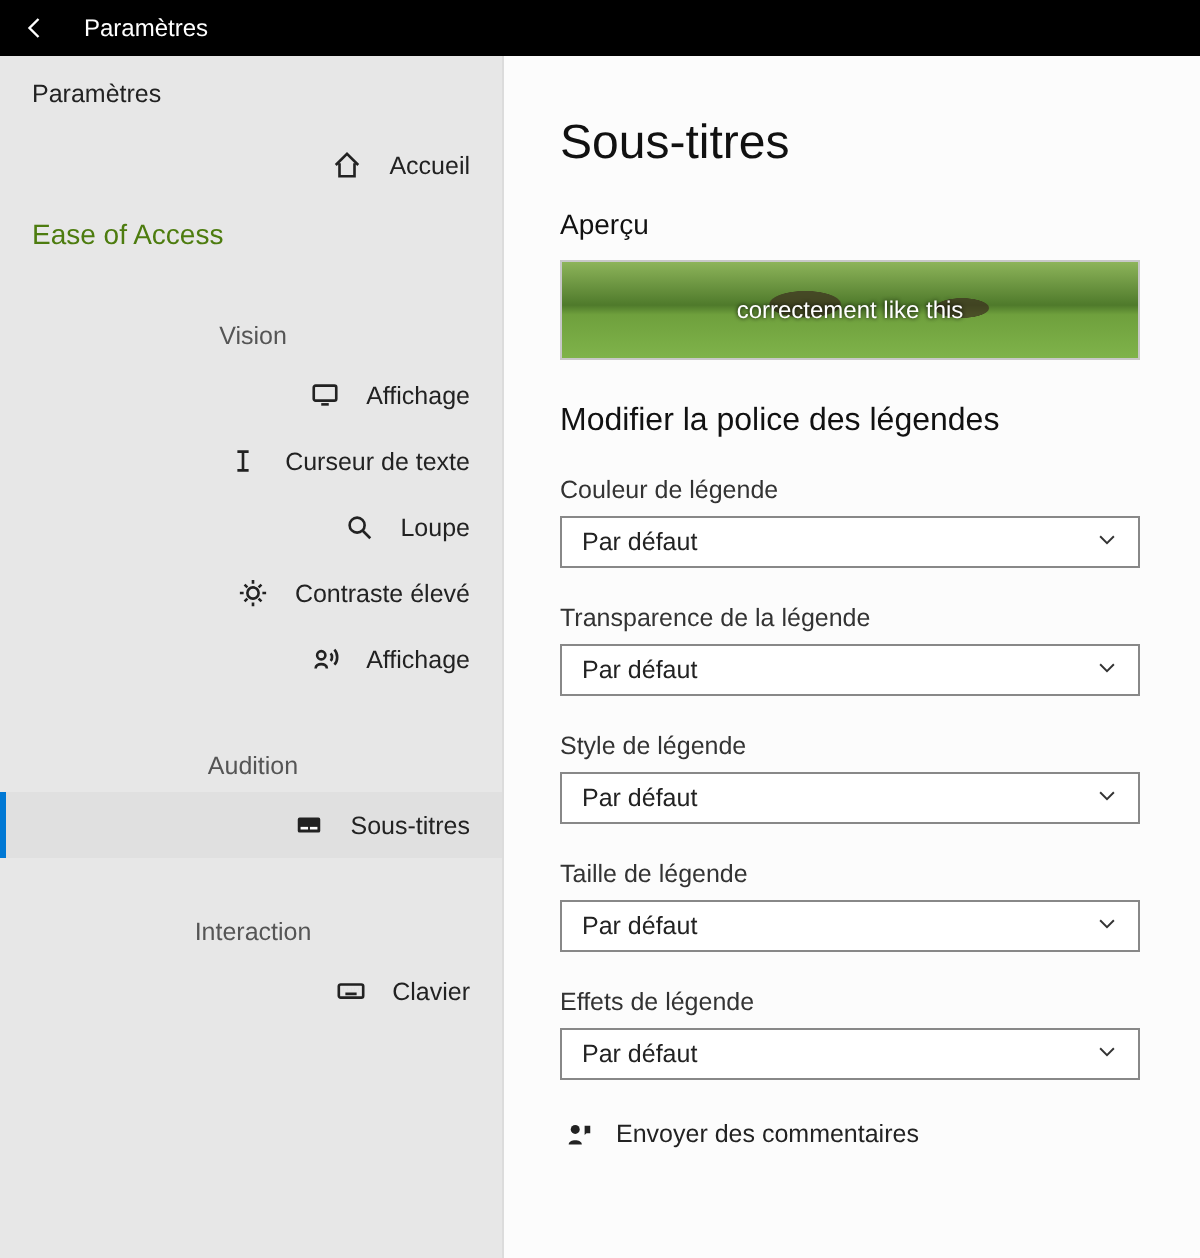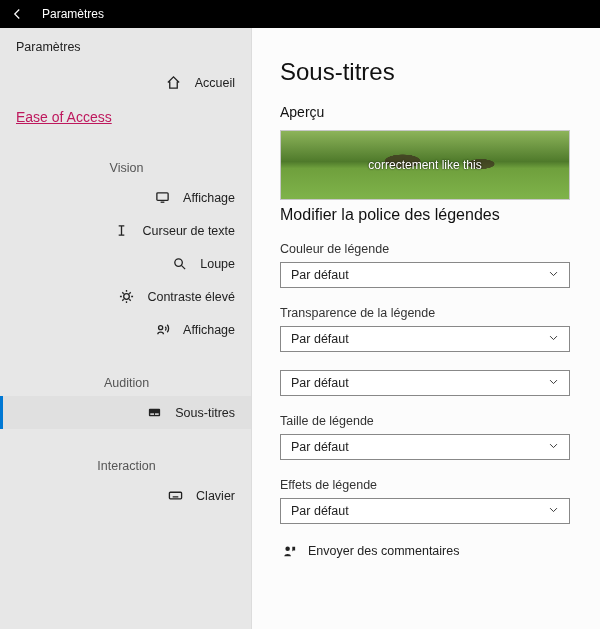--- a/index.html
+++ b/index.html
@@ -51,47 +51,46 @@
     padding-left: 15px;
     background: #e0e0e0;
   }
   .sidebar .item .icon {
     width: 18px; height: 18px; display: flex; align-items: center; justify-content: center; margin-right: 12px;
   }
   .sidebar .item .icon svg { width: 15px; height: 15px; stroke: #222; fill: none; stroke-width: 1.4; }
   .sidebar .eoa {
     padding: 10px 24px 6px 16px;
     font-size: 14px;
-    color: #be185d;
-    text-decoration: underline;
+    color: #4d7c0f;
   }
   .sidebar .group-label {
     padding: 30px 16px 6px 18px;
     font-size: 12.5px;
     color: #555;
     text-align: center;
   }
 
   
   .main {
     flex: 1;
     background: #fcfcfc;
     padding: 30px 22px 10px 28px;
     overflow-y: auto;
   }
   .main h1 { font-size: 24px; font-weight: 400; color: #111; margin-bottom: 18px; }
   .main h2 { font-size: 14px; font-weight: 400; color: #111; margin-bottom: 10px; }
 
   .preview {
-    width: 290px; height: 70px;
+    width: 290px; height: 50px;
     background: linear-gradient(to bottom, #8db45a 0%, #4f7a2b 45%, #6fa03d 55%, #7fb34a 100%);
     position: relative;
     border: 1px solid #c8c8c8;
     overflow: hidden;
-    margin-bottom: 6px;
+    margin-bottom: 22px;
   }
   .preview::before {
     content: "";
     position: absolute;
     left: 32px; right: 32px; top: 4px; bottom: 6px;
     background: radial-gradient(ellipse 70px 26px at 40% 45%, #3b2e1e 0%, #3b2e1e 25%, rgba(59,46,30,0) 26%),
                 radial-gradient(ellipse 60px 22px at 75% 50%, #3b2e1e 0%, #3b2e1e 22%, rgba(59,46,30,0) 23%);
     opacity: 0.7;
   }
   .preview .caption {
@@ -262,20 +261,21 @@
       <div class="field-label">Transparence de la légende</div>
       <div class="dropdown">
         <span>Par défaut</span>
         <span class="chev"><svg viewBox="0 0 16 16">
               <path d="M3 6 L8 11 L13 6" fill="none" stroke-width="1.4"></path>
             </svg></span>
       </div>
     </div>
 
     <div class="field">
+      <div class="field-label">Style de légende</div>
       <div class="dropdown">
         <span>Par défaut</span>
         <span class="chev"><svg viewBox="0 0 16 16">
               <path d="M3 6 L8 11 L13 6" fill="none" stroke-width="1.4"></path>
             </svg></span>
       </div>
     </div>
 
     <div class="field">
       <div class="field-label">Taille de légende</div>

